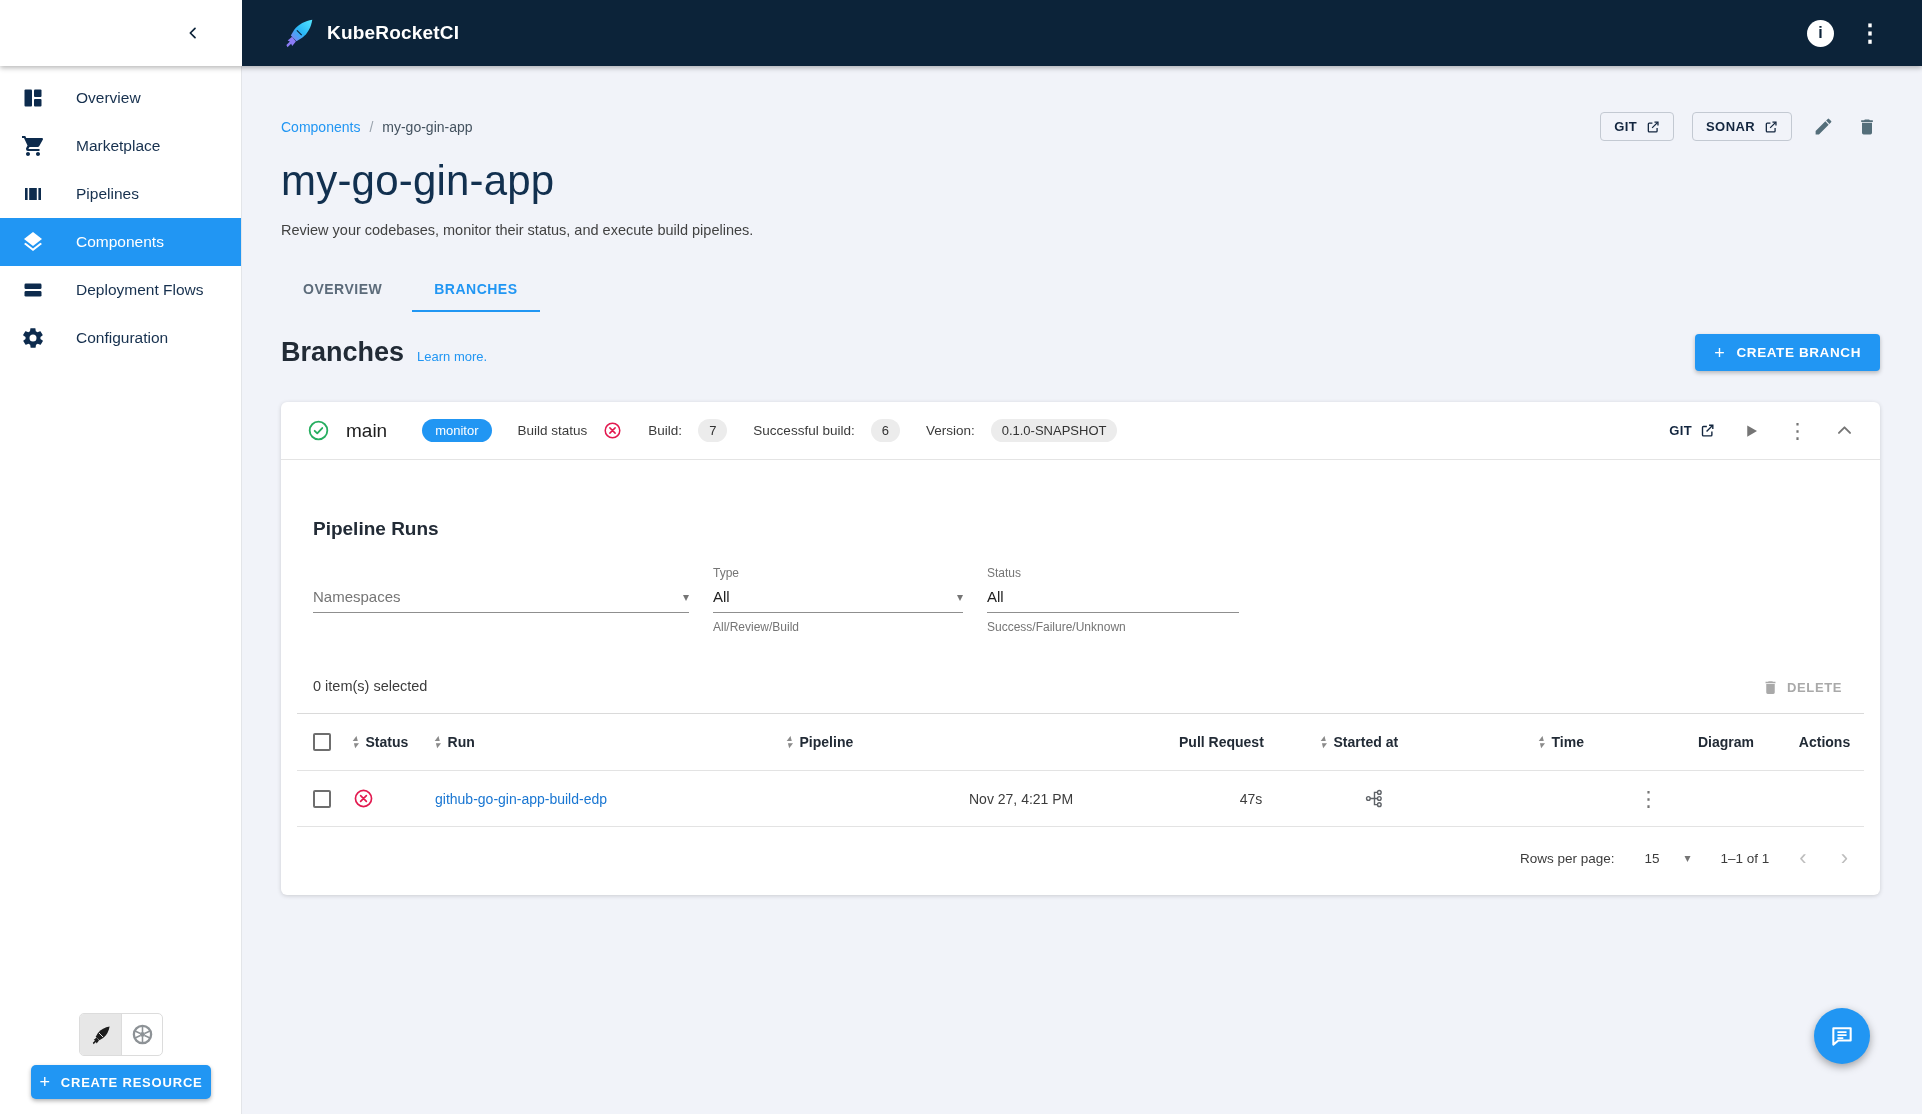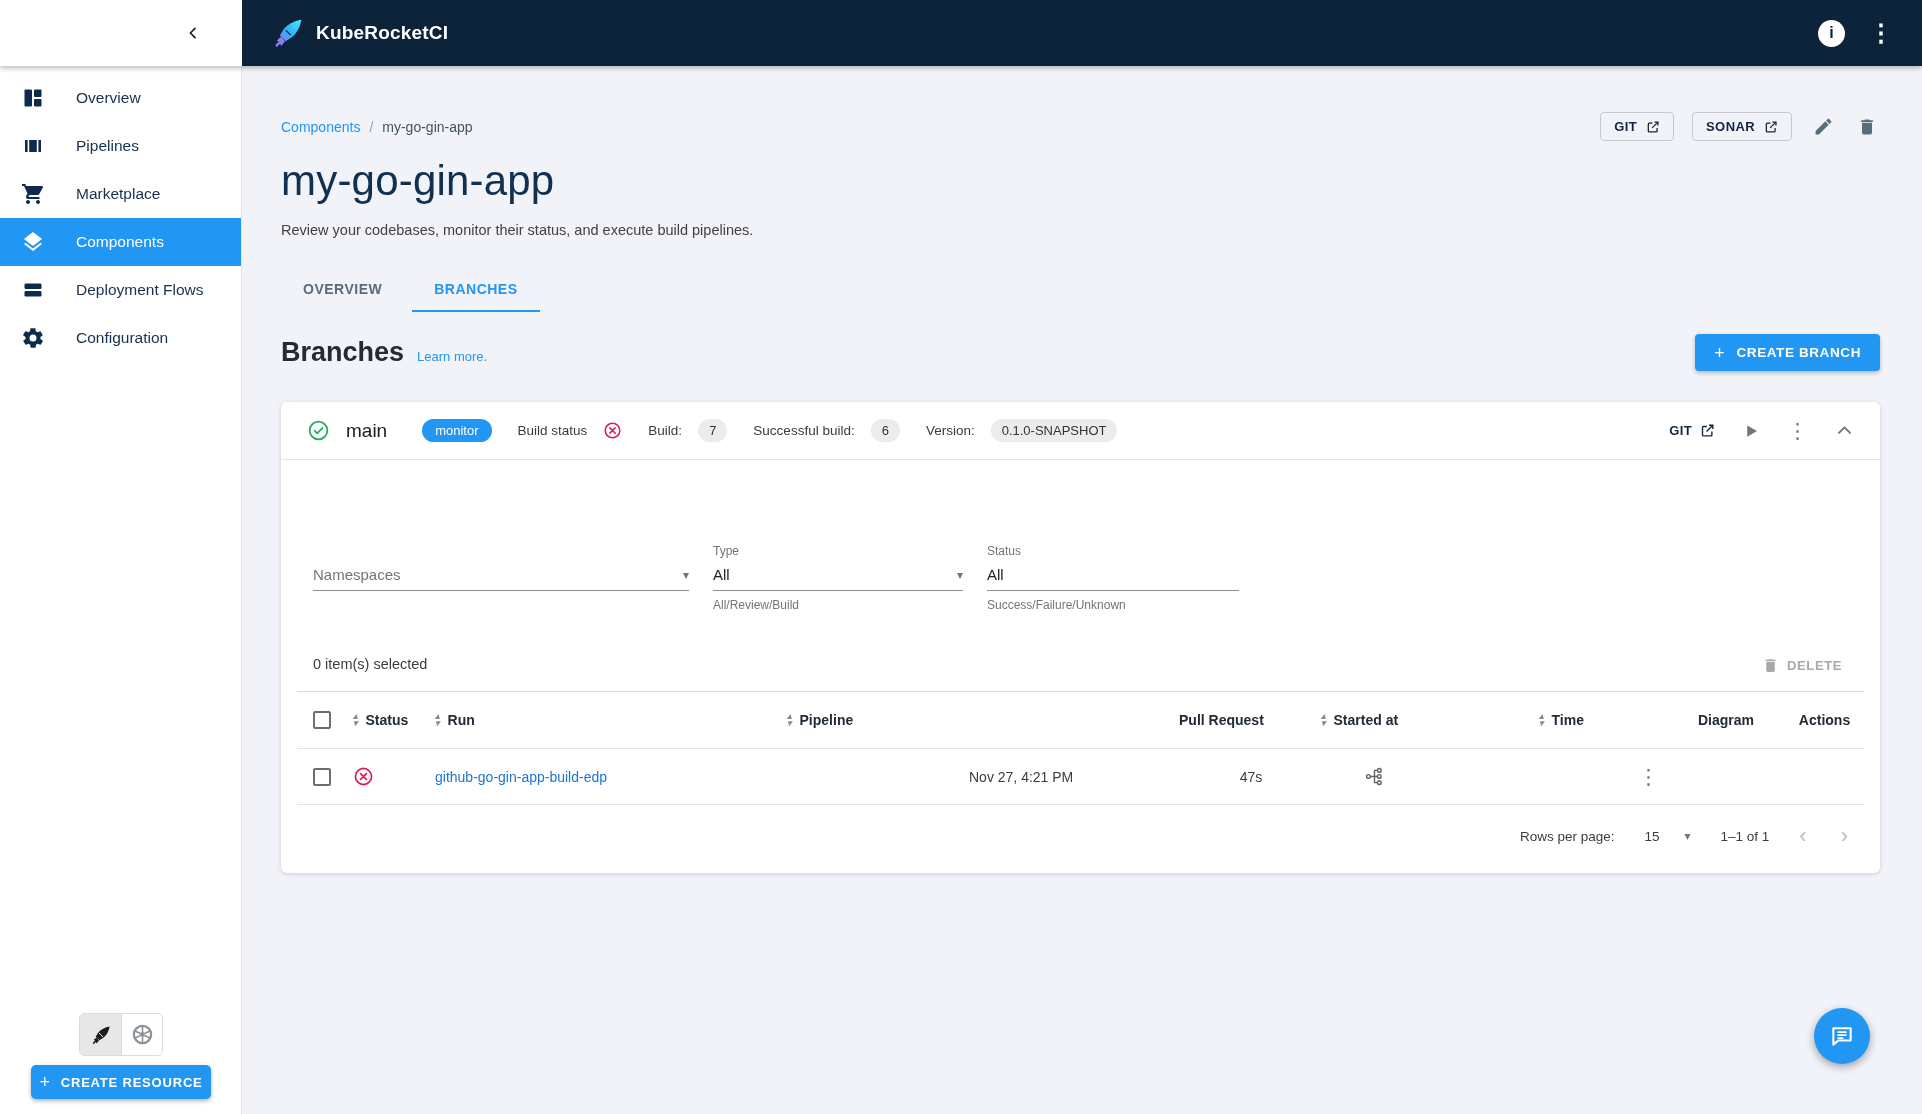--- a/index.html
+++ b/index.html
@@ -11,21 +11,21 @@
   svg { display:block; }
 
   
   .topbar { display:flex; height:66px; position:relative; z-index:10;
             box-shadow:0 2px 5px rgba(0,0,0,.28); }
   .topbar-left { width:242px; background:#fff; display:flex; align-items:center;
                  justify-content:flex-end; padding-right:34px; }
   .collapse-btn { width:30px; height:30px; display:flex; align-items:center; justify-content:center;
                   cursor:pointer; color:#0c2339; }
   .topbar-main { flex:1; background:#0c2339; display:flex; align-items:center;
-                 justify-content:space-between; padding:0 29px; }
+                 justify-content:space-between; padding:0 40px; }
   .brand { display:flex; align-items:center; gap:11px; color:#fff; font-size:19px; font-weight:700; letter-spacing:.2px; }
   .topbar-actions { display:flex; align-items:center; gap:24px; }
   .info-circle { width:27px; height:27px; border-radius:50%; background:#fff; color:#0c2339;
                  display:flex; align-items:center; justify-content:center;
                  font-weight:700; font-size:16px; cursor:pointer; }
   .kebab-white { color:#fff; font-size:24px; line-height:1; cursor:pointer; font-weight:700; }
 
   
   .body-row { display:flex; height:1048px; }
   .sidebar { width:242px; background:#fff; border-right:1px solid #e3e5e9; position:relative; padding-top:8px; }
@@ -196,32 +196,32 @@
               <path d="M13.5 3.5H19.5a1 1 0 0 1 1 1v5h-8v-5a1 1 0 0 1 1-1z" opacity="0"></path>
               <rect x="13" y="3.5" width="7.5" height="7.6" rx="1"></rect>
               <rect x="13" y="12.9" width="7.5" height="7.6" rx="1"></rect>
             </svg>
         </span>
         <span>Overview</span>
       </div>
       <div class="nav-item">
         <span class="nav-ic">
           <svg viewBox="0 0 24 24" width="24" height="24" fill="currentColor">
-              <path d="M4 6h2.6v12H4zM8.2 6h7.6v12H8.2zM17.4 6H20v12h-2.6z"></path>
-            </svg>
-        </span>
-        <span>Pipelines</span>
+              <path d="M7 18c-1.1 0-2 .9-2 2s.9 2 2 2 2-.9 2-2-.9-2-2-2zm10 0c-1.1 0-2 .9-2 2s.9 2 2 2 2-.9 2-2-.9-2-2-2zM7.2 14.8c0 .1.1.2.2.2h11.1v2H7a2 2 0 0 1-2-2c0-.3.1-.7.2-1l1.3-2.4L3 4H1V2h3.3l.9 2H21a1 1 0 0 1 .9 1.5l-3.6 6.5a2 2 0 0 1-1.7 1H8.5l-1.1 2-.2.8z"></path>
+            </svg>
+        </span>
+        <span>Marketplace</span>
       </div>
       <div class="nav-item">
         <span class="nav-ic">
           <svg viewBox="0 0 24 24" width="24" height="24" fill="currentColor">
-              <path d="M7 18c-1.1 0-2 .9-2 2s.9 2 2 2 2-.9 2-2-.9-2-2-2zm10 0c-1.1 0-2 .9-2 2s.9 2 2 2 2-.9 2-2-.9-2-2-2zM7.2 14.8c0 .1.1.2.2.2h11.1v2H7a2 2 0 0 1-2-2c0-.3.1-.7.2-1l1.3-2.4L3 4H1V2h3.3l.9 2H21a1 1 0 0 1 .9 1.5l-3.6 6.5a2 2 0 0 1-1.7 1H8.5l-1.1 2-.2.8z"></path>
-            </svg>
-        </span>
-        <span>Marketplace</span>
+              <path d="M4 6h2.6v12H4zM8.2 6h7.6v12H8.2zM17.4 6H20v12h-2.6z"></path>
+            </svg>
+        </span>
+        <span>Pipelines</span>
       </div>
       <div class="nav-item active">
         <span class="nav-ic">
           <svg viewBox="0 0 24 24" width="24" height="24" fill="currentColor">
               <path d="M12 16 3 9l9-7 9 7-9 7z"></path>
               <path d="m12 18.5 7.4-5.7L21 14.1l-9 7-9-7 1.6-1.3L12 18.5z"></path>
             </svg>
         </span>
         <span>Components</span>
       </div>
@@ -387,20 +387,21 @@
           <span class="kebab-gray">⋮</span>
           <span class="chevron-up">
             <svg width="19" height="19" viewBox="0 0 24 24" fill="none" stroke="currentColor" stroke-width="2.4" stroke-linecap="round" stroke-linejoin="round">
                 <polyline points="5 15 12 8 19 15"></polyline>
               </svg>
           </span>
         </div>
       </div>
 
       <div class="details">
+        <h3 class="pr-heading">Pipeline Runs</h3>
 
         <div class="filters">
           <div class="field w-namespaces">
             <div class="field-label"></div>
             <div class="field-value-row">
               <span class="field-value placeholder">Namespaces</span>
               <span class="caret">▾</span>
             </div>
           </div>
           <div class="field w-type">

